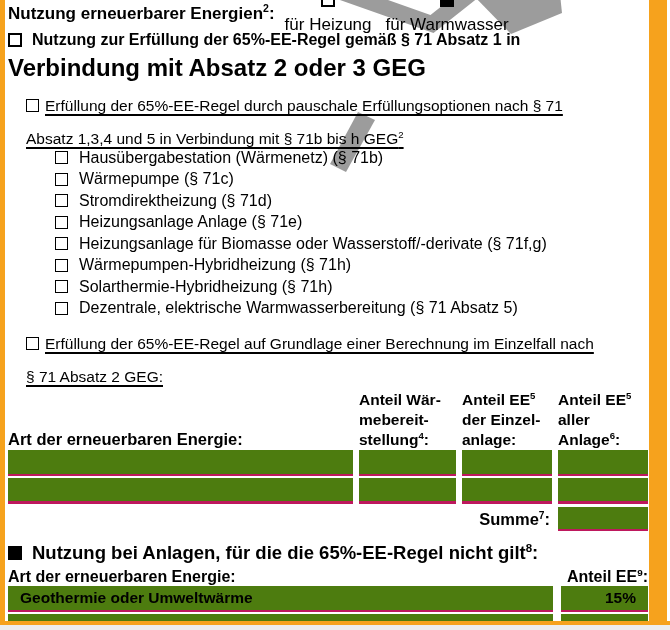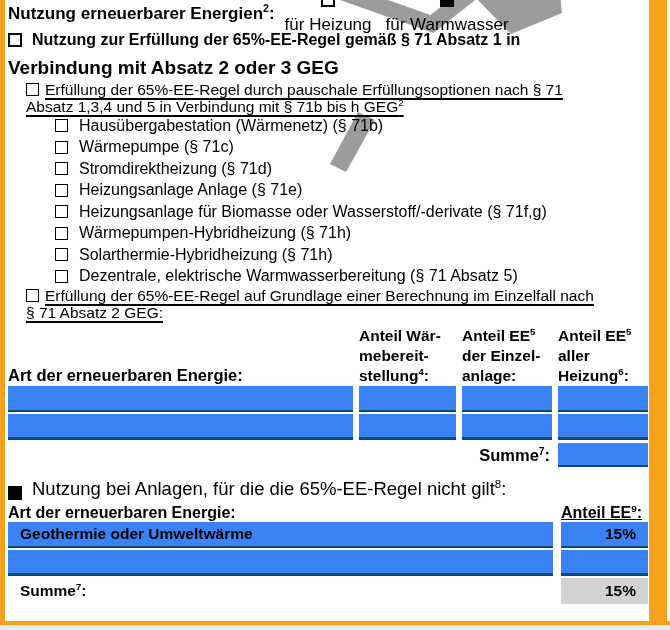--- a/index.html
+++ b/index.html
@@ -20,51 +20,51 @@
   
   .cb { display:inline-block; width:14px; height:14px; border:2px solid #000; background:#fff; flex:none; }
   .cb.filled { background:#000; }
   sup.sp { font-size:0.62em; vertical-align:super; line-height:0; }
 
   .line1 { padding-top:3px; height:25px; display:flex; align-items:center; font-size:17px; }
   .line1 .title { font-weight:bold; margin-right:10px; }
   .line1 .opt { display:flex; align-items:center; gap:8px; margin-right:14px;flex-direction:column; }
 
   .h1 { height:29px; display:flex; align-items:center; gap:10px; font-size:16px; font-weight:bold; }
-  .h2 { height:27px; font-size:19px; font-weight:bold; display:flex; align-items:center; }
+  .h2 { height:27px; font-size:24px; font-weight:bold; display:flex; align-items:flex-start; }
 
   .opt-block { margin-left:18px; font-size:15.5px; }
-  .opt-block .ln { line-height:17px; height:17px; display:flex; align-items:center; gap:6px; }
+  .opt-block .ln { line-height:17px; height:17px; display:flex; align-items:center; gap:6px;margin-top:16px; }
   .u { text-decoration:underline; text-decoration-thickness:1.5px; text-underline-offset:2.5px; }
   .opt-block .cb { width:13px; height:13px; border-width:1.7px; }
 
   .list { margin-left:47px; font-size:16px; }
   .list .item { height:21.5px; display:flex; align-items:center; gap:11px; }
   .list .cb { width:13px; height:13px; border-width:1.7px; }
 
   
   .t1 { margin-top:3px; }
   .t1grid { display:grid; grid-template-columns:345px 97px 90px 90px; column-gap:6px; }
   .t1head { align-items:end; height:62px; }
   .t1head .col1 { font-size:16.5px; font-weight:bold; padding-bottom:1px; }
   .hl { font-size:15.5px; font-weight:bold; line-height:20px; }
-  .cell { background:#3b82f6; height:26px; border-bottom:2px solid #0c4a6e; }
+  .cell { background:#4d7c0f; height:26px; border-bottom:2px solid #be185d; }
   .rowgap { margin-bottom:2px; }
   .row2 .cell { border-bottom-width:3px; }
   .sumrow { margin-top:3px; align-items:center; }
   .sumrow .lbl { grid-column:1 / 4; text-align:right; font-size:16.5px; font-weight:bold; padding-right:2px; }
   .sumrow .cell { height:24px; }
 
-  .sec2 { margin-top:10px; height:23px; display:flex; align-items:flex-end; gap:10px; font-size:18.5px; }
+  .sec2 { margin-top:10px; height:23px; display:flex; align-items:center; gap:10px; font-size:18.5px;font-weight:bold; }
 
   
   .t2 { margin-top:2px; }
   .t2grid { display:grid; grid-template-columns:545px 87px; column-gap:8px; }
   .t2head { height:20px; align-items:end; font-size:16px; font-weight:bold; }
-  .t2head .right { text-align:left;text-decoration:underline; }
+  .t2head .right { text-align:right; }
   .t2 .cell { height:26px; display:flex; align-items:center; font-size:15.5px; font-weight:bold; }
   .t2 .cell.name { padding-left:12px; }
   .t2 .cell.val { justify-content:flex-end; padding-right:12px; }
   .t2 .row2g .cell { border-bottom-width:3px; }
   .t2 .sum2 { margin-top:0; }
   .t2 .sum2 .name { background:transparent; border-bottom:none; }
   .t2 .sum2 .val { border-bottom:none; }
 </style>
 </head>
 <body>
@@ -163,21 +163,21 @@
           <div><span>stellung</span><sup class="sp">4</sup><span>:</span></div>
         </div>
         <div class="hl">
           <div><span>Anteil EE</span><sup class="sp">5</sup></div>
           <div>der Einzel-</div>
           <div>anlage:</div>
         </div>
         <div class="hl">
           <div><span>Anteil EE</span><sup class="sp">5</sup></div>
           <div>aller</div>
-          <div><span>Heizung</span><sup class="sp">6</sup><span>:</span></div>
+          <div><span>Anlage</span><sup class="sp">6</sup><span>:</span></div>
         </div>
       </div>
 
       <div class="t1grid rowgap">
         <div class="cell"></div>
         <div class="cell"></div>
         <div class="cell"></div>
         <div class="cell"></div>
       </div>
       <div class="t1grid row2">

